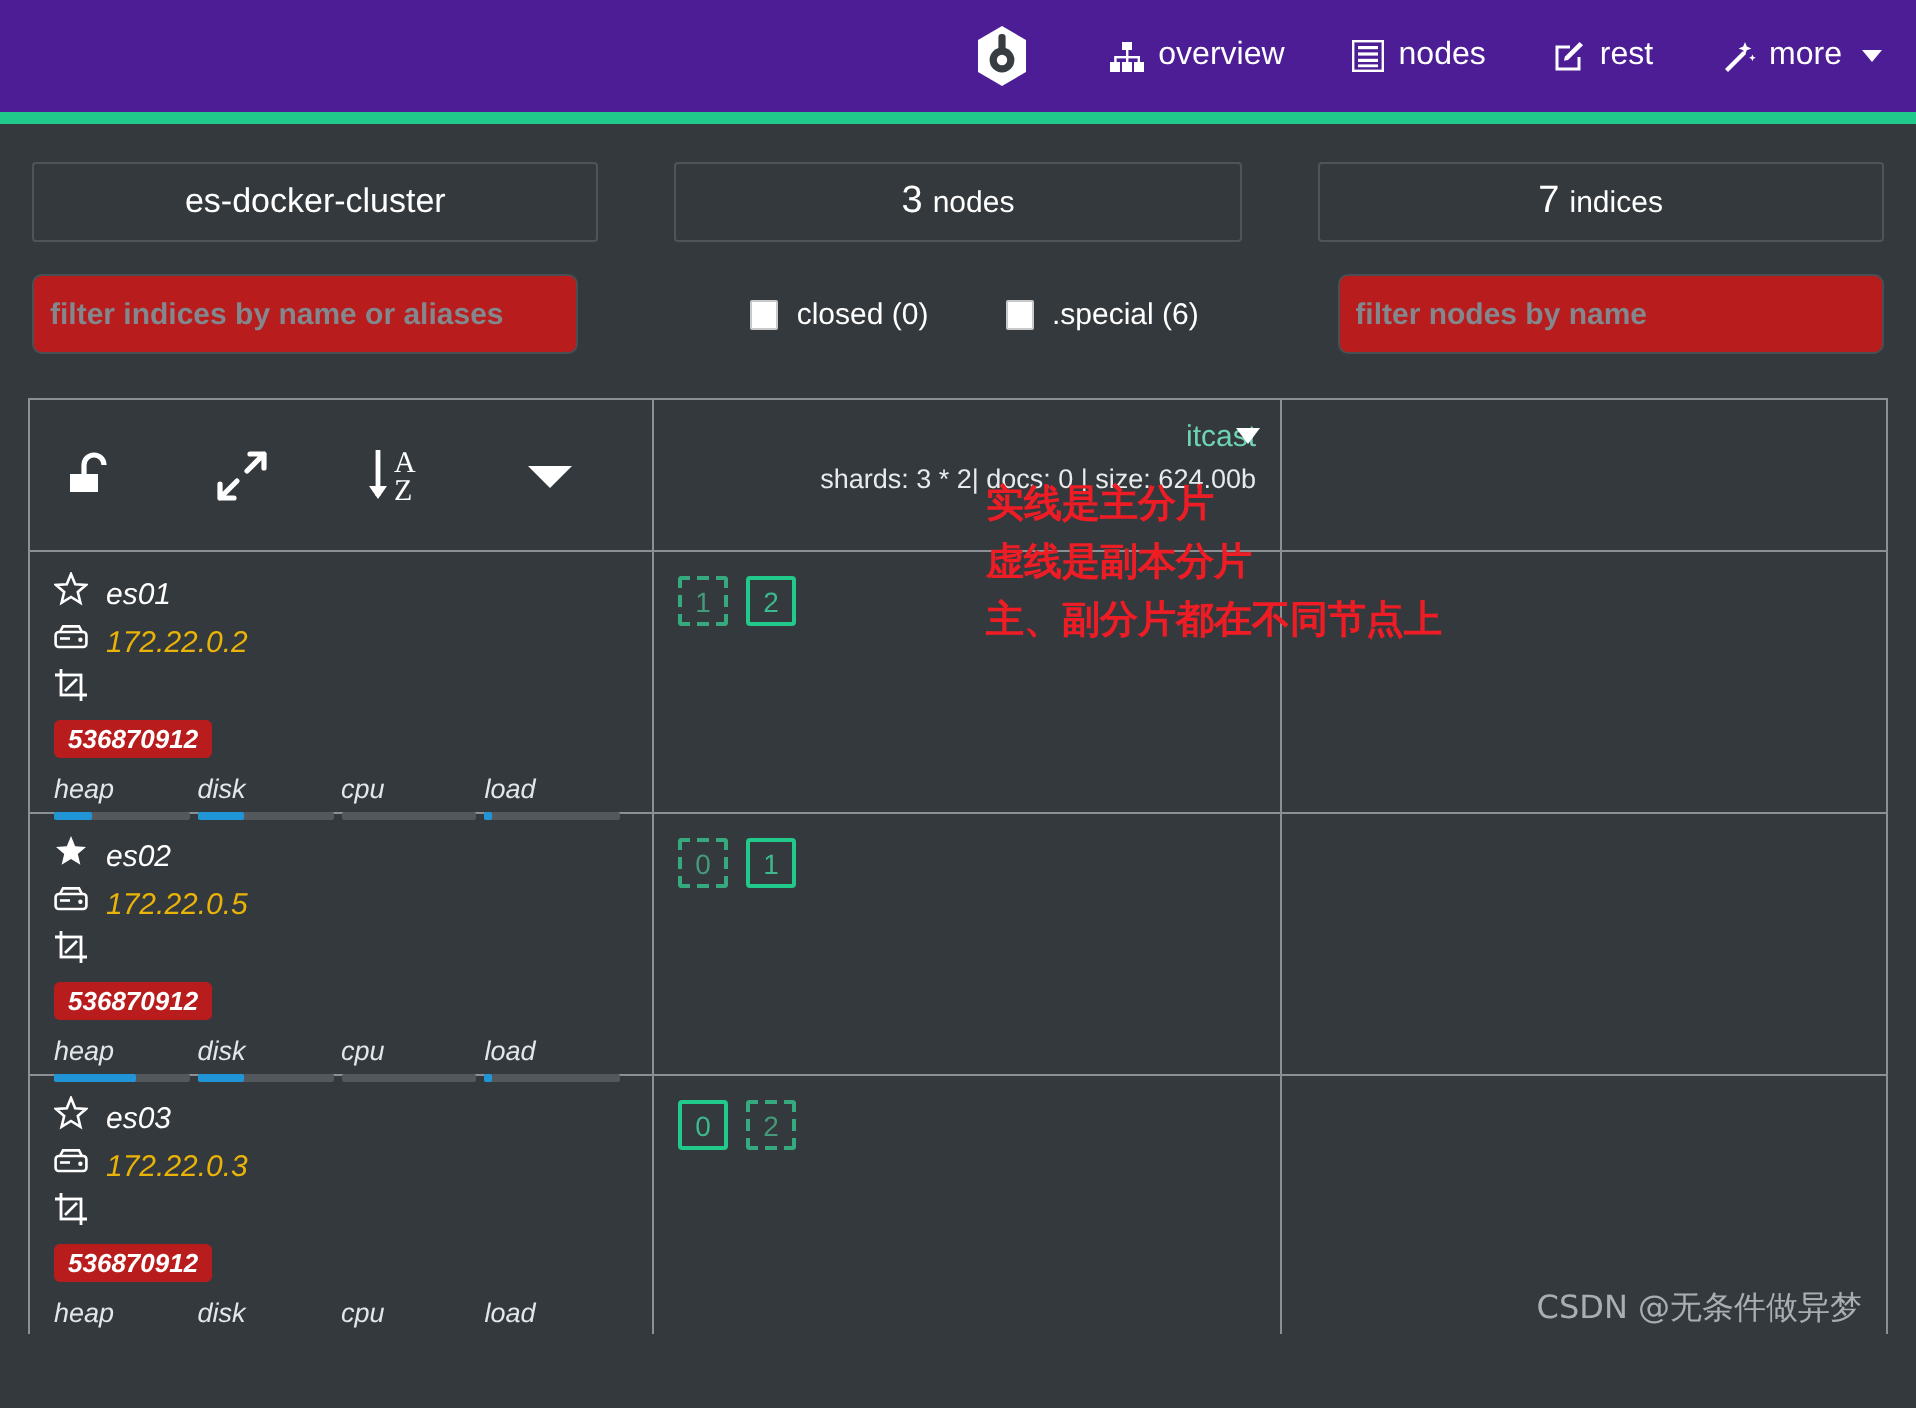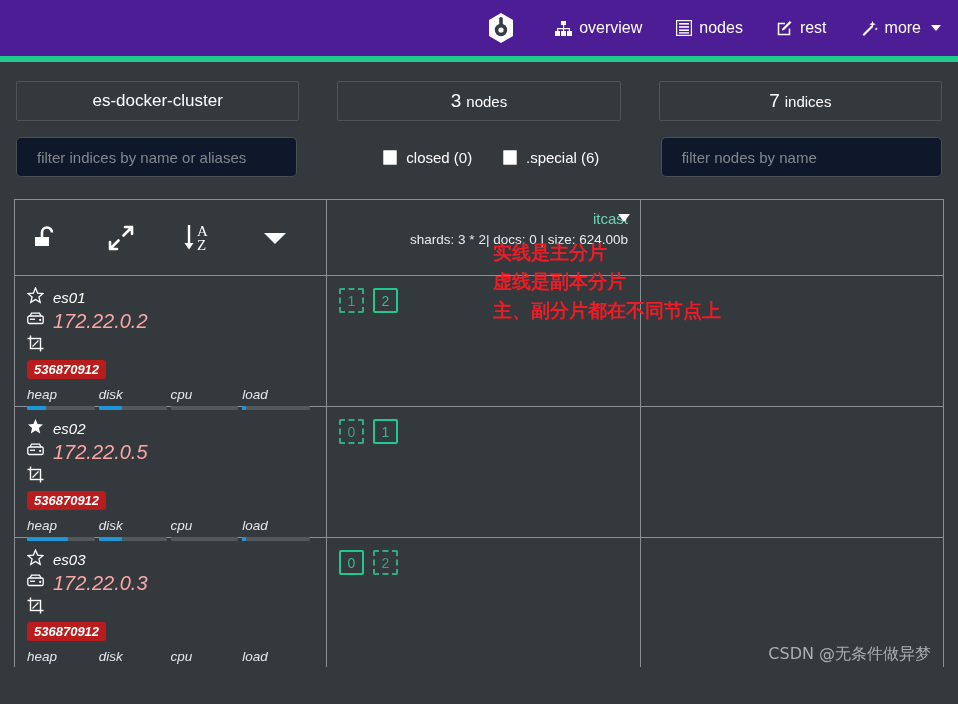--- a/index.html
+++ b/index.html
@@ -72,28 +72,29 @@
   
   .filter-row {
     display: flex;
     gap: 38px;
     padding: 16px 16px 0 16px;
     align-items: center;
   }
   .filter-input {
     flex: 1;
     height: 40px;
-    background: #0f172a;
+    background: #b91c1c;
     border: 1px solid #4a4f54;
     border-radius: 5px;
     color: #c8ccd0;
     font-size: 15px;
-    padding: 0 20px;
+    padding: 0 8px;
     font-family: "Liberation Sans", sans-serif;
     outline: none;
+    font-weight: bold;
   }
   .filter-input::placeholder { color: #82888d; }
   .checks {
     flex: 1;
     display: flex;
     align-items: center;
     gap: 0;
     padding-left: 48px;
   }
   .check-group {
@@ -164,21 +165,21 @@
     border-left: 6px solid transparent;
     border-right: 6px solid transparent;
     border-top: 8px solid #ffffff;
     cursor: pointer;
   }
 
   
   .node-cell { padding: 9px 12px 0 12px; position: relative; height: 100%; font-style: italic; }
   .node-line { display: flex; align-items: center; gap: 9px; height: 24px; }
   .node-name { color: #ffffff; font-size: 15px; }
-  .node-ip { color: #fca5a5; font-size: 20px; }
+  .node-ip { color: #eab308; font-size: 15px; }
   .badge {
     display: inline-block;
     background: #b91c1c;
     color: #ffffff;
     font-size: 13px;
     font-weight: bold;
     padding: 2px 7px;
     border-radius: 3px;
     margin-top: 3px;
   }

